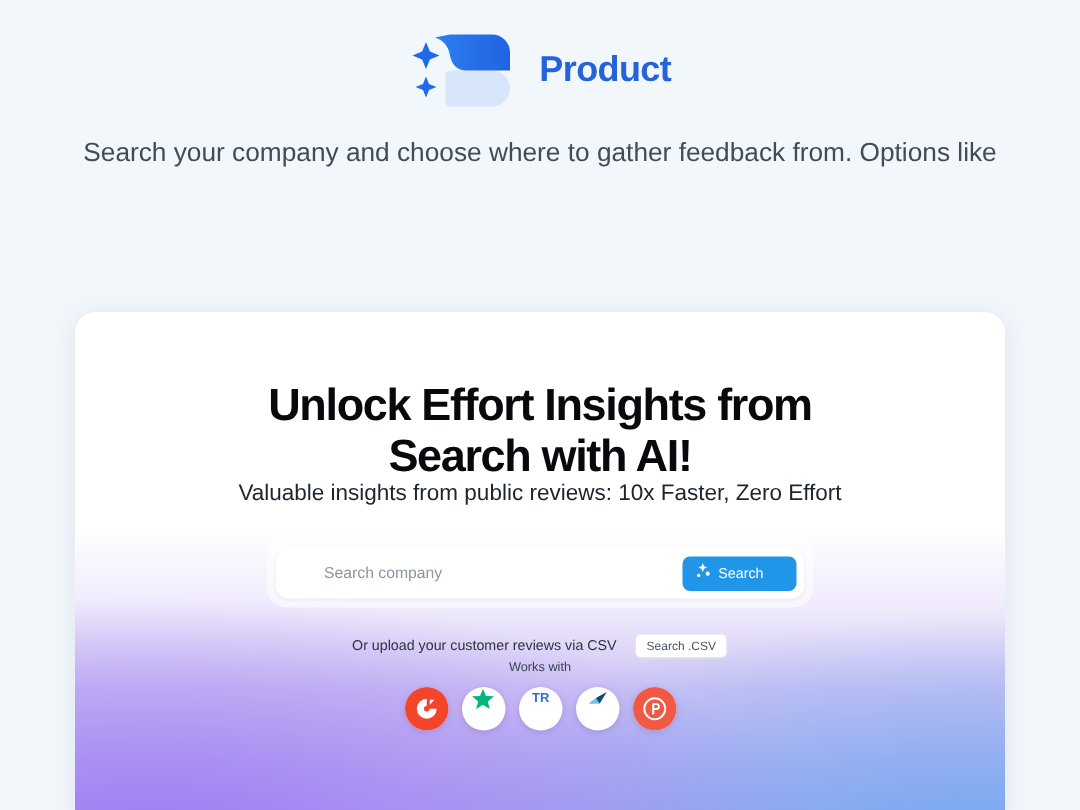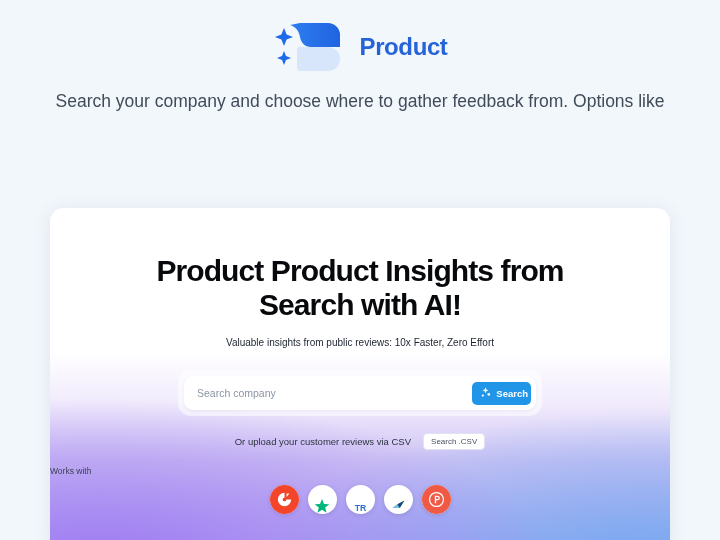--- a/index.html
+++ b/index.html
@@ -88,22 +88,21 @@
   .hero-title {
     font-size: 30px;
     font-weight: bold;
     color: #08090c;
     line-height: 1.0;
     letter-spacing: -0.9px;
   }
   .hero-title .line2 { display: block; margin-top: 4px; }
 
   .hero-sub {
-    margin-top: 17px;
-    font-size: 10px;
+    font-size: 15px;
     color: #1d2430;
   }
 
   
   .search-shell {
     margin: 22px auto 0;
     width: 364px;
     background: rgba(255,255,255,0.55);
     border-radius: 13px;
     padding: 6px;
@@ -120,34 +119,35 @@
   }
 
   .search-input {
     flex: 1 1 auto;
     border: none;
     outline: none;
     font-family: "Liberation Sans", sans-serif;
     font-size: 10.5px;
     color: #26303d;
     background: transparent;
+    margin-left: 19px;
   }
   .search-input::placeholder { color: #8b95a3; }
 
   .search-button {
     flex: 0 0 auto;
     height: 23px;
-    padding: 0 3px 0 8px;
+    padding: 0 22px 0 8px;
     border: none;
     border-radius: 5px;
     background: #2196e8;
     color: #ffffff;
     font-family: "Liberation Sans", sans-serif;
     font-size: 9.5px;
-    font-weight: bold;
+    font-weight: normal;
     display: flex;
     align-items: center;
     gap: 5px;
     cursor: pointer;
   }
 
   
   .csv-row {
     margin-top: 17px;
     display: flex;
@@ -167,41 +167,40 @@
     border-radius: 4px;
     padding: 3px 7px;
     font-family: "Liberation Sans", sans-serif;
     font-size: 8px;
     color: #4a5263;
     cursor: pointer;
   }
 
   
   .works-label {
-    margin-top: 16px;
     font-size: 8.5px;
     color: #3b4354;
-    text-align: left;
+    text-align: center;
   }
 
   .logo-row {
     margin-top: 9px;
     display: flex;
     justify-content: center;
     align-items: center;
     gap: 9px;
   }
 
   .logo-chip {
     width: 29px;
     height: 29px;
     border-radius: 50%;
     background: #ffffff;
     display: flex;
-    align-items: flex-end;
+    align-items: flex-start;
     justify-content: center;
     box-shadow: 0 1px 4px rgba(45,40,90,0.16);
     cursor: pointer;
   }
 
   .chip-fill {
     width: 29px;
     height: 29px;
     border-radius: 50%;
     display: flex;
@@ -245,21 +244,21 @@
 </div>
 
 <div class="intro">
   <div>Search your company and choose where to gather feedback from. Options like</div>
 </div>
 
 <div class="hero-card">
   <div class="hero-inner">
 
     <h1 class="hero-title">
-      <span>Product Product Insights from</span>
+      <span>Unlock Effort Insights from</span>
       <span class="line2">Search with AI!</span>
     </h1>
 
     <div class="hero-sub">Valuable insights from public reviews: 10x Faster, Zero Effort</div>
 
     <div class="search-shell">
       <div class="search-bar">
         <input class="search-input" type="text" placeholder="Search company" style="">
         <button class="search-button">
           <span>

